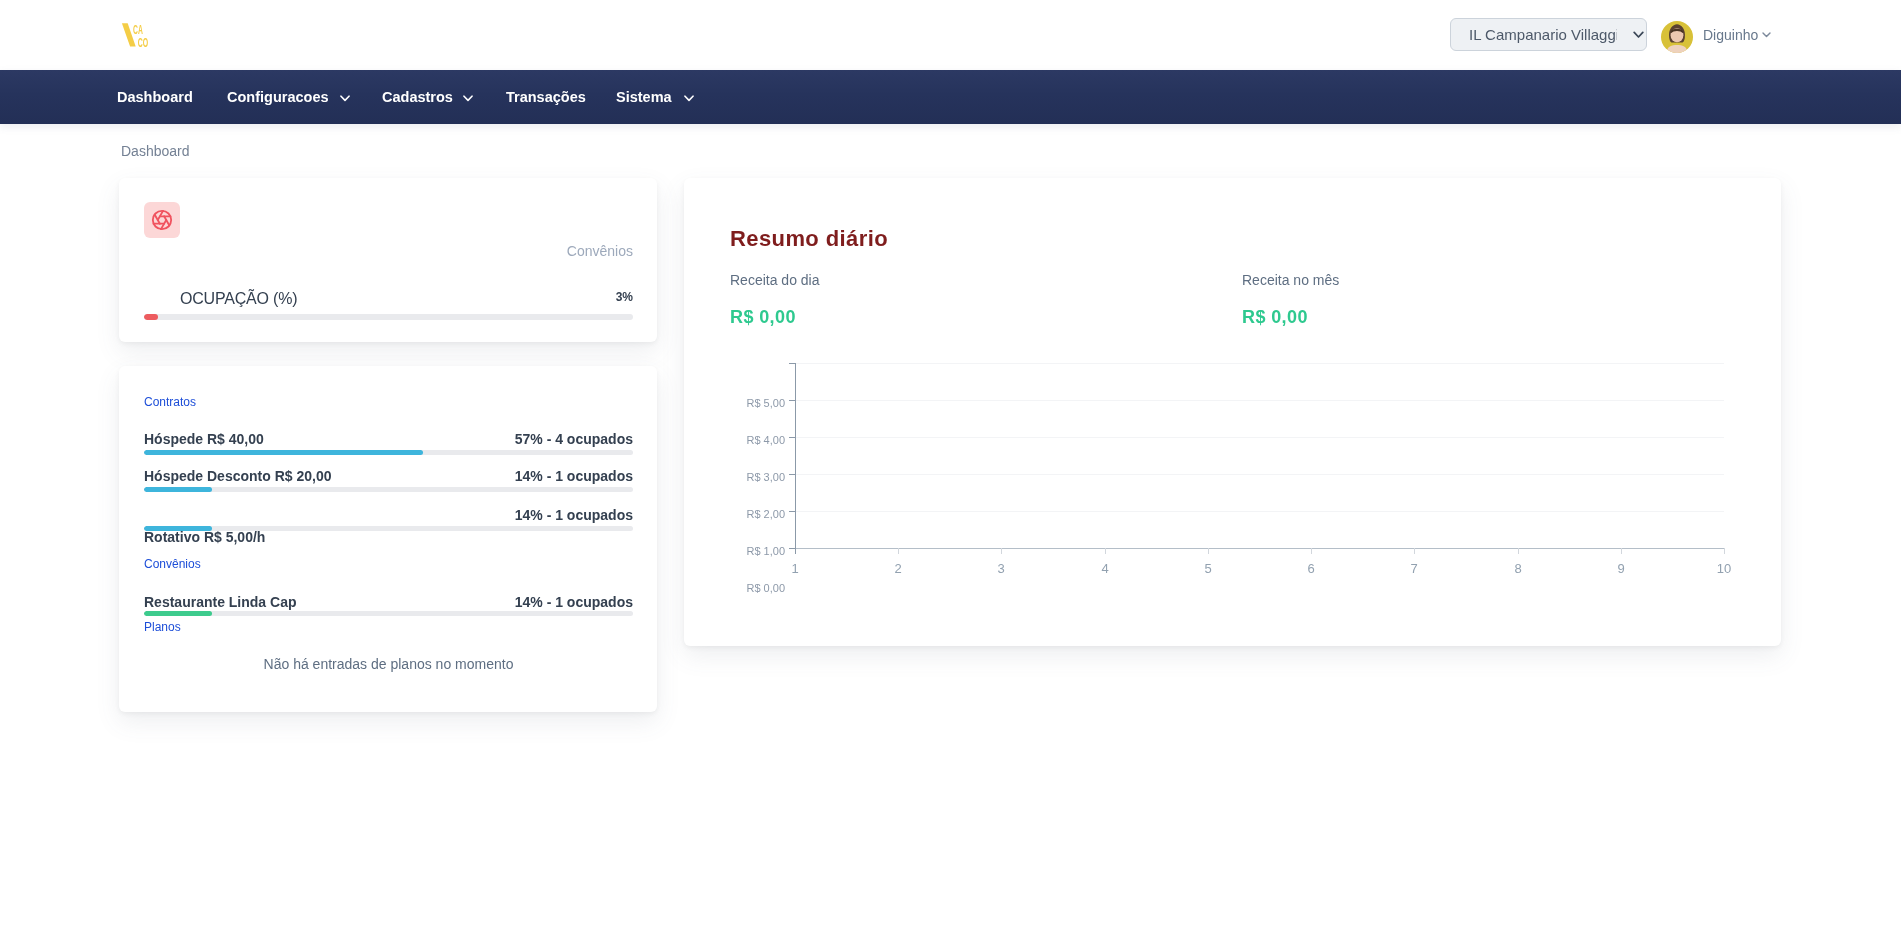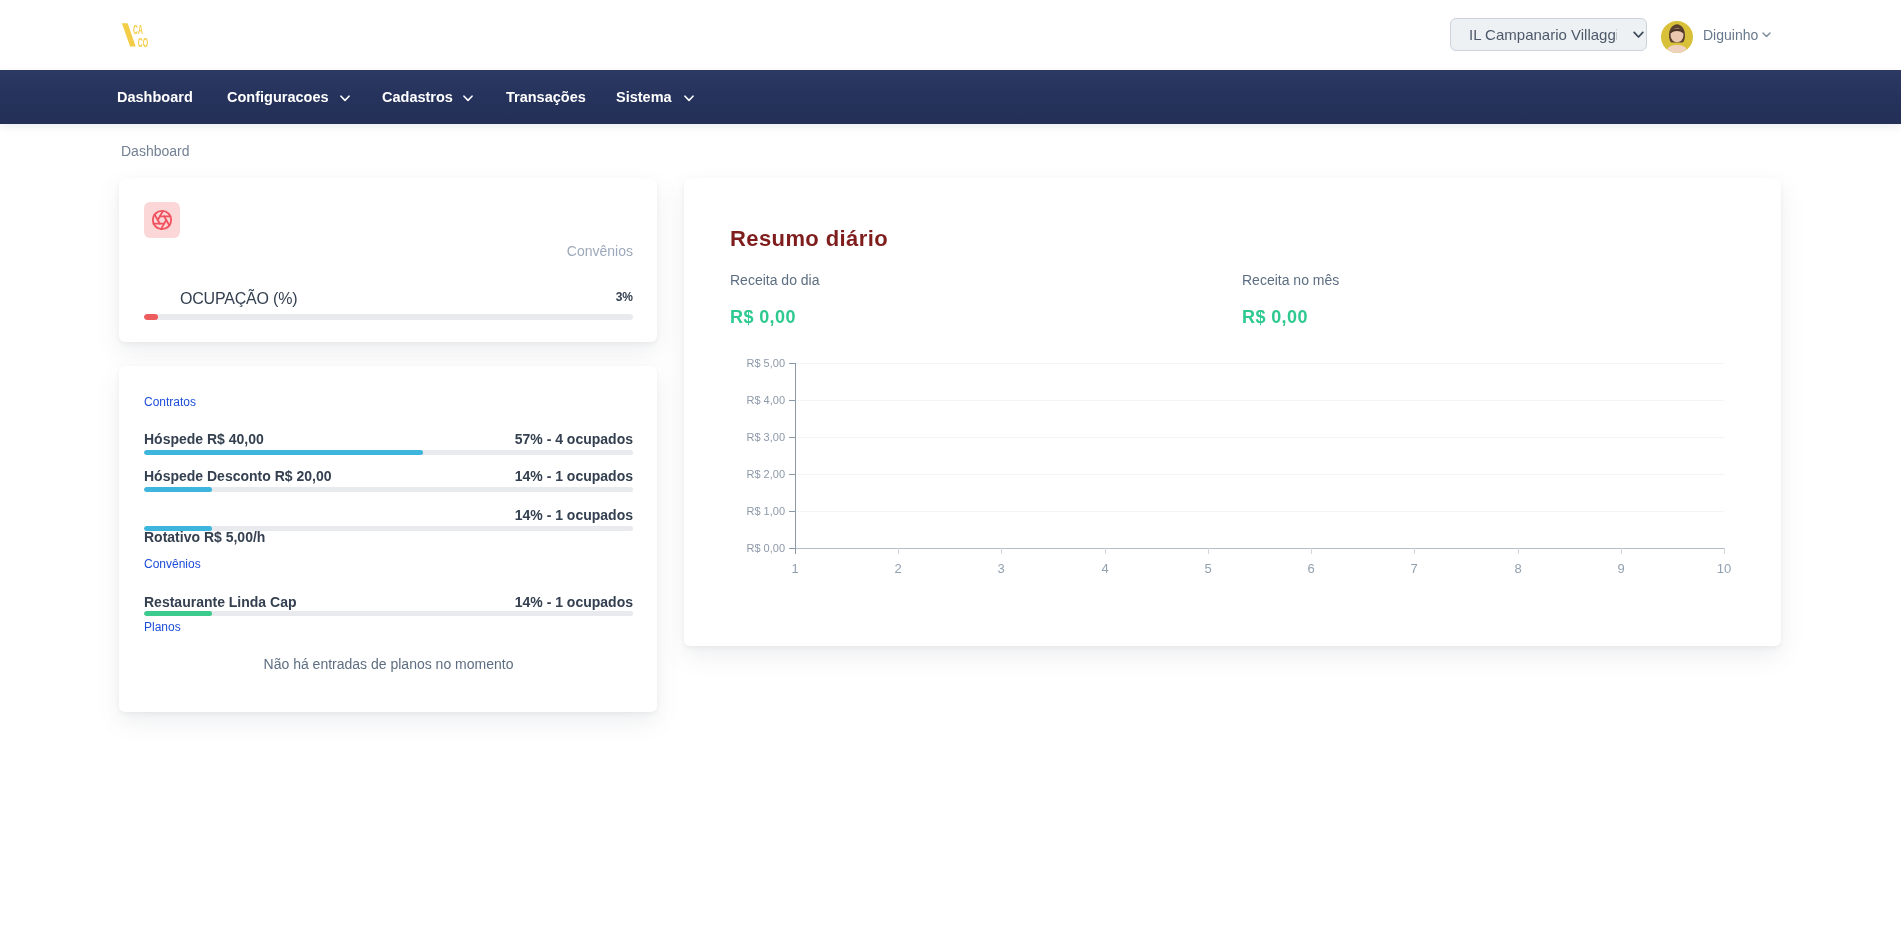--- a/index.html
+++ b/index.html
@@ -45,21 +45,21 @@
   .rowt { font-size:14px; font-weight:700; color:#344050; }
   .rowv { width:250px; text-align:right; font-size:14px; font-weight:700; color:#344050; }
   .bar { left:144px; width:489px; height:5px; background:#e9eaed; border-radius:2.5px; overflow:hidden; }
   .msg { left:144px; top:656px; width:489px; text-align:center; font-size:14px; color:#5e6e82; }
 
   
   .h2 { left:730px; top:226px; font-size:22px; font-weight:700; color:#7f1d1d; letter-spacing:0.4px; }
   .rlbl { font-size:14px; color:#5e6e82; }
   .rval { font-size:18px; font-weight:700; color:#2ec98f; letter-spacing:0.4px; }
 
-  .ylab { width:60px; text-align:right; font-size:11px; color:#8d99a9; }
+  .ylab { width:60px; text-align:right; font-size:11px; color:#8d99a9;margin-top:40px; }
   .xlab { width:40px; text-align:center; font-size:13px; color:#92a1b0; }
   .gline { height:1px; background:#f3f4f6; }
   .axis { background:#8b99a8; }
   .xaxis { background:#b4bec8; }
   .xtick { background:#d2d7dd; }
 </style>
 </head>
 <body>
 <div id="stage">
 

